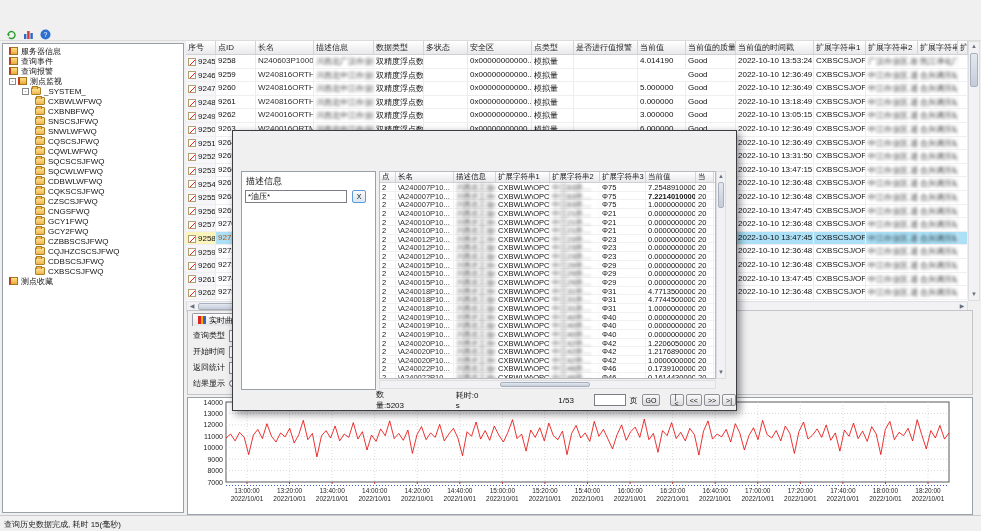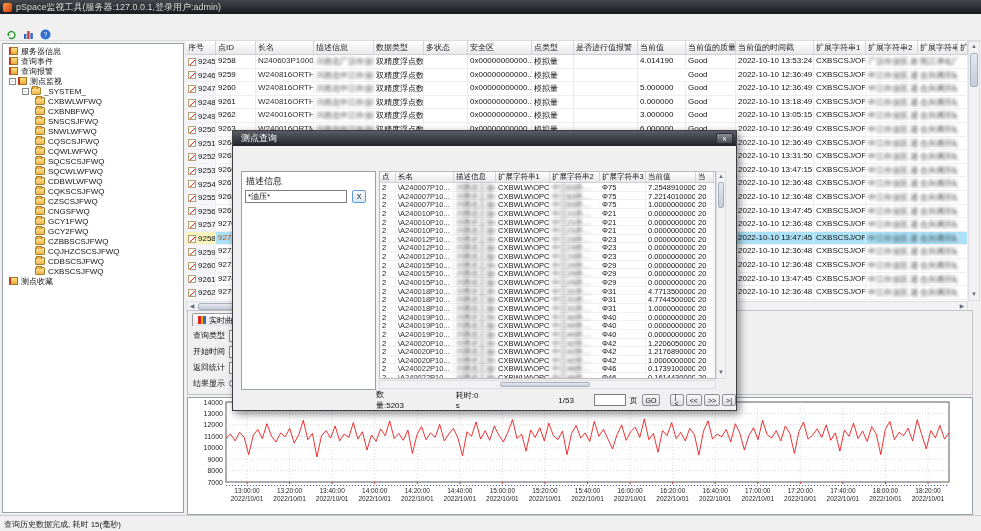--- a/index.html
+++ b/index.html
@@ -76,24 +76,20 @@
   .drow.hdr .dcell { background:linear-gradient(#ffffff,#e9e9ec); border-right:1px solid #d4d4d8; }
   .dlg-footer { position:absolute; left:0; top:258px; width:503px; height:22px; display:flex; align-items:center; font-size:8px; gap:4px; padding-left:143px; }
   .pginput { width:32px; height:12px; background:#fff; border:1px solid #7d7d86; }
   .navbtn { background:linear-gradient(#f9f9f9,#dcdcdf); border:1px solid #8f8f97; border-radius:2px; font-size:7px; height:12px; padding:0 3px; display:inline-flex; align-items:center; }
 </style>
 </head>
 <body>
 
 <div class="window">
 
-  <div class="titlebar">
-    <span class="appicon"></span>
-    <span>pSpace监视工具(服务器:127.0.0.1,登录用户:admin)</span>
-  </div>
 
 
   <div class="toolbar">
     <span class="tbico">
       <svg width="11" height="11" viewBox="0 0 11 11">
           <path d="M2 6a3.5 3.5 0 1 1 1 2.5" fill="none" stroke="#2c9a2c" stroke-width="1.4"></path>
           <path d="M1.2 5 2.4 7.4 4 5.6z" fill="#2c9a2c"></path>
         </svg>
     </span>
     <span class="tbico">
@@ -742,24 +738,20 @@
         <line x1="38" y1="87.5" x2="761" y2="87.5" stroke="#3b5bd0" stroke-dasharray="1,2" stroke-width="1"></line>
         <polyline points="38.0,40.0 42.5,36.0 47.1,42.9 51.6,34.3 56.2,39.4 60.7,56.6 65.3,37.1 69.8,31.4 74.4,40.6 78.9,25.7 83.5,38.3 88.0,44.0 92.6,34.9 97.1,38.9 101.7,30.3 106.2,45.1 110.8,36.6 115.3,22.3 119.8,41.7 124.4,35.4 128.9,58.9 133.5,37.7 138.0,32.6 142.6,40.0 147.1,28.0 151.7,42.9 156.2,36.0 160.8,39.4 165.3,24.6 169.9,41.1 174.4,33.7 179.0,52.0 183.5,37.1 188.1,43.4 192.6,30.9 197.2,37.7 201.7,22.9 206.2,40.6 210.8,35.4 215.3,42.3 219.9,32.0 224.4,55.4 229.0,36.6 233.5,28.6 238.1,41.7 242.6,34.9 247.2,39.4 251.7,26.3 256.3,42.9 260.8,36.0 265.4,30.3 269.9,40.0 274.5,57.7 279.0,33.7 283.5,38.3 288.1,24.0 292.6,41.1 297.2,32.6 301.7,42.3 306.3,28.0 310.8,37.1 315.4,44.0 319.9,34.3 324.5,21.7 329.0,40.6 333.6,36.0 338.1,53.1 342.7,32.0 347.2,39.4 351.8,29.7 356.3,42.9 360.8,25.1 365.4,37.7 369.9,41.7 374.5,33.1 379.0,56.6 383.6,35.4 388.1,27.4 392.7,40.0 397.2,34.9 401.8,43.4 406.3,23.4 410.9,38.3 415.4,31.4 420.0,41.1 424.5,50.9 429.1,36.6 433.6,26.9 438.2,42.3 442.7,33.7 447.2,29.1 451.8,39.4 456.3,21.1 460.9,41.7 465.4,35.4 470.0,54.3 474.5,32.6 479.1,37.7 483.6,24.6 488.2,40.6 492.7,34.3 497.3,42.9 501.8,30.3 506.4,36.6 510.9,57.1 515.5,33.1 520.0,22.9 524.5,41.1 529.1,36.0 533.6,38.9 538.2,31.4 542.7,44.0 547.3,25.7 551.8,34.9 556.4,52.0 560.9,37.7 565.5,29.7 570.0,41.7 574.6,22.3 579.1,36.6 583.7,40.0 588.2,32.6 592.8,42.9 597.3,28.0 601.8,35.4 606.4,55.4 610.9,33.7 615.5,24.0 620.0,41.1 624.6,37.1 629.1,30.9 633.7,39.4 638.2,26.9 642.8,42.3 647.3,34.9 651.9,53.1 656.4,32.0 661.0,38.3 665.5,25.1 670.1,40.6 674.6,33.1 679.2,43.4 683.7,28.6 688.2,36.0 692.8,56.6 697.3,31.4 701.9,23.4 706.4,41.7 711.0,34.3 715.5,37.7 720.1,30.3 724.6,42.9 729.2,21.7 733.7,36.6 738.3,50.9 742.8,32.6 747.4,40.0 751.9,27.4 756.5,41.1 761.0,34.9" fill="none" stroke="#e60000" stroke-width="0.8"></polyline>
       </svg>
   </div>
 
   <div class="statusbar">
     <span>查询历史数据完成, 耗时 15(毫秒)</span>
   </div>
 
   <div class="dialog">
-    <div class="dlg-title">
-      <span>测点查询</span>
-      <span class="dlg-close">x</span>
-    </div>
     <div class="fpanel">
       <div style="padding:1px 0 2px 1px;">描述信息</div>
       <div style="display:flex; gap:5px; align-items:center;">
         <span class="finput">*油压*</span>
         <span class="xbtn">X</span>
       </div>
     </div>
     <div class="dtable" id="dtable">
         <div class="drow hdr">
           <div class="dcell" style="width: 16px;">点</div>
@@ -781,21 +773,21 @@
           <div class="dcell" style="width: 50px;">7.2548910000</div>
           <div class="dcell" style="width: 18px;">20</div>
         </div>
         <div class="drow">
           <div class="dcell" style="width: 16px;">2</div>
           <div class="dcell blur-lite" style="width: 58px;">\A240007P10...</div>
           <div class="dcell blur" style="width: 42px;">川西北工油作...</div>
           <div class="dcell" style="width: 54px;">CXBWLW\OPC</div>
           <div class="dcell blur" style="width: 50px;">中江63井....</div>
           <div class="dcell" style="width: 46px;">Φ75</div>
-          <div class="dcell" style="width: 50px;">7.2214010000</div>
+          <div class="dcell" style="width: 50px; font-weight: bold;">7.2214010000</div>
           <div class="dcell" style="width: 18px;">20</div>
         </div>
         <div class="drow">
           <div class="dcell" style="width: 16px;">2</div>
           <div class="dcell blur-lite" style="width: 58px;">\A240007P10...</div>
           <div class="dcell blur" style="width: 42px;">川西北工油作...</div>
           <div class="dcell" style="width: 54px;">CXBWLW\OPC</div>
           <div class="dcell blur" style="width: 50px;">中江63井....</div>
           <div class="dcell" style="width: 46px;">Φ75</div>
           <div class="dcell" style="width: 50px;">1.0000000000</div>

